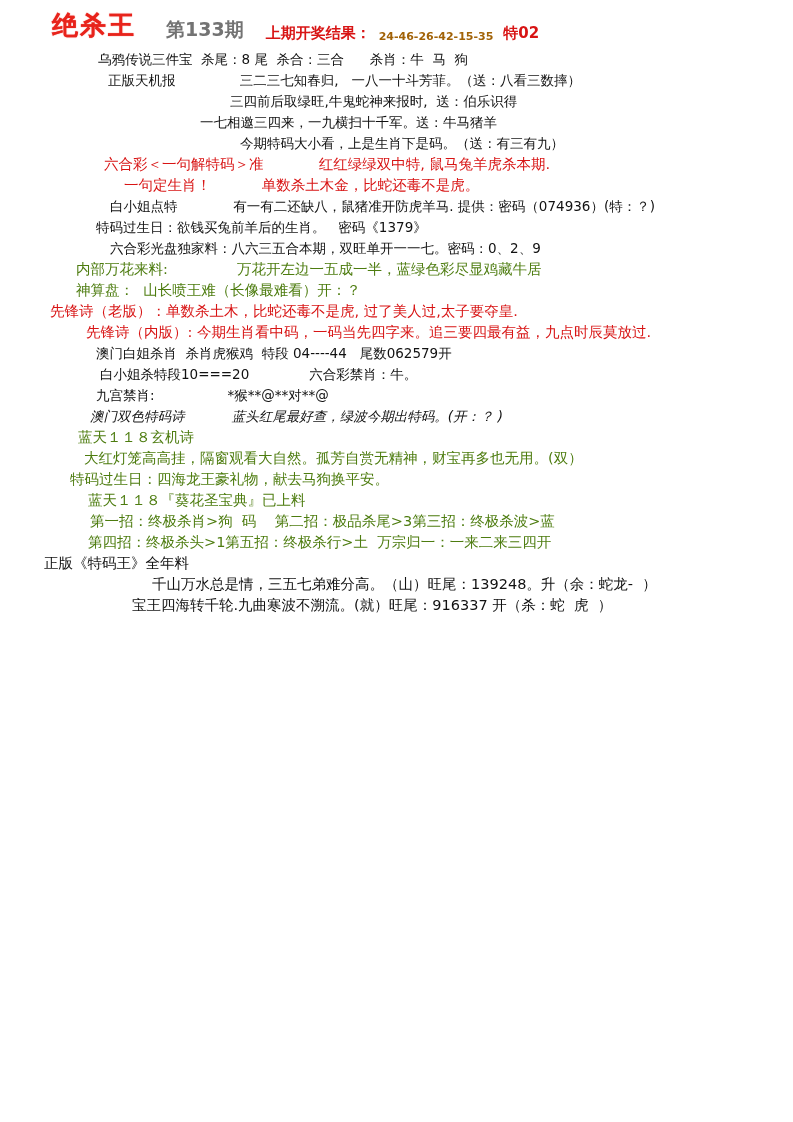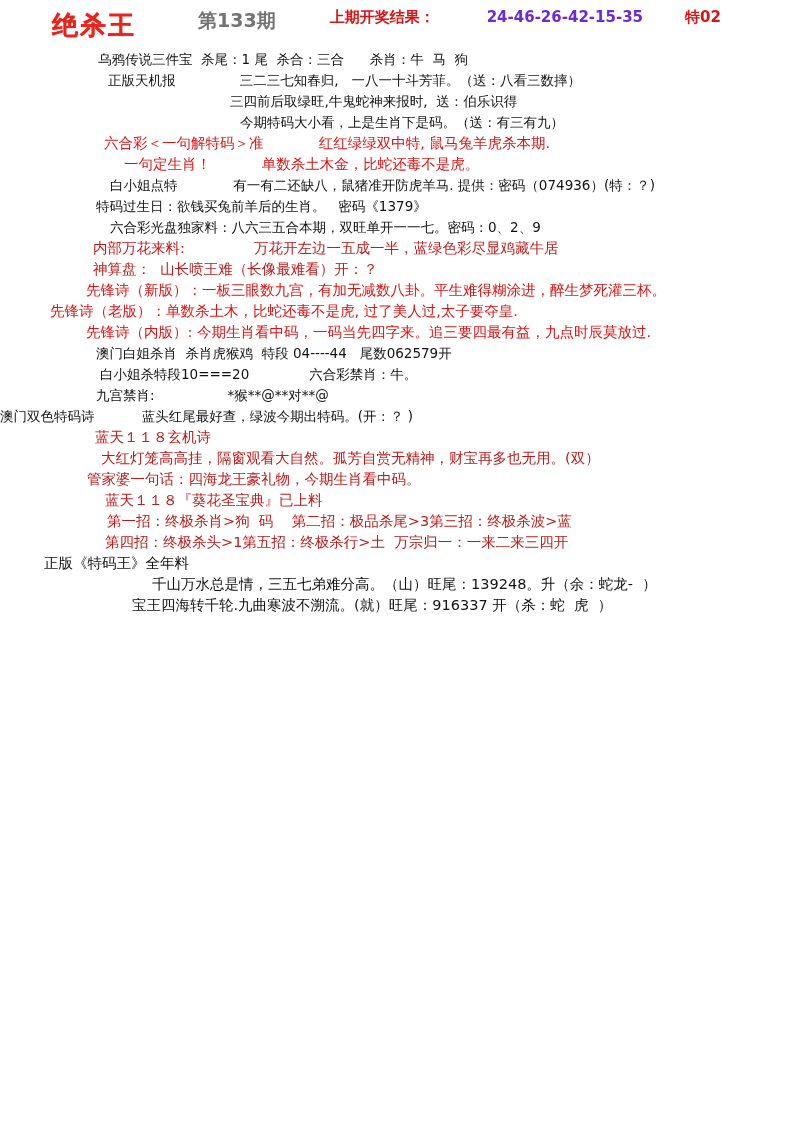--- a/index.html
+++ b/index.html
@@ -15,23 +15,22 @@
     overflow: hidden;
   }
   .page {
     position: relative;
     width: 793px;
     height: 1122px;
   }
   
   .header {
     display: flex;
-    align-items: flex-start;
+    align-items: flex-end;
     padding: 8px 0 2px 0;
-    gap: 32px;
   }
   .brand {
     font-size: 26px;
     font-weight: bold;
     color: #e8231b;
     letter-spacing: 2px;
     margin-left: 52px;
     text-shadow: 0 0 1px #e8231b;
   }
   .issue {
@@ -40,84 +39,84 @@
     color: #737373;
     margin-left: 30px;
   }
   .result-label {
     font-size: 15px;
     font-weight: bold;
     color: #d81414;
     margin-left: 22px;
   }
   .result-nums {
-    font-size: 15px;
+    font-size: 11px;
     font-weight: bold;
-    color: #6d28d9;
-    margin-left: 20px;
+    color: #a16207;
+    margin-left: 8px;
   }
   .result-special {
     font-size: 15px;
     font-weight: bold;
     color: #d81414;
     margin-left: 10px;
   }
 
   
   .content {
     padding: 4px 0 0 0;
     font-size: 13.5px;
     line-height: 21px;
   }
   .line {
     white-space: pre;
     height: 21px;
     overflow: visible;
   }
   .red   { color: #d81414; }
-  .blue  { color: #b91c1c; margin-left: 17px; }
+  .blue  { color: #4d7c0f; }
   .dark  { color: #111111; }
   .s13   { font-size: 13.5px; }
   .s14   { font-size: 14.5px; }
 </style>
 </head>
 <body>
 
 <div class="page">
 
   <div class="header">
     <span class="brand">绝杀王</span>
     <span class="issue">第133期</span>
     <span class="result-label">上期开奖结果：</span>
     <span class="result-nums">24-46-26-42-15-35</span>
     <span class="result-special">特02</span>
   </div>
 
   <div class="content" id="content">
-      <div class="line dark s13" style="padding-left: 98px;">乌鸦传说三件宝  杀尾：1 尾  杀合：三合      杀肖：牛  马  狗</div>
+      <div class="line dark s13" style="padding-left: 98px;">乌鸦传说三件宝  杀尾：8 尾  杀合：三合      杀肖：牛  马  狗</div>
       <div class="line dark s13" style="padding-left: 108px;">正版天机报               三二三七知春归,   一八一十斗芳菲。（送：八看三数摔）</div>
       <div class="line dark s13" style="padding-left: 230px;">三四前后取绿旺,牛鬼蛇神来报时,  送：伯乐识得</div>
+      <div class="line dark s13" style="padding-left: 200px;">一七相邀三四来，一九横扫十千军。送：牛马猪羊</div>
       <div class="line dark s13" style="padding-left: 240px;">今期特码大小看，上是生肖下是码。（送：有三有九）</div>
       <div class="line red s14" style="padding-left: 104px;">六合彩＜一句解特码＞准            红红绿绿双中特, 鼠马兔羊虎杀本期.</div>
       <div class="line red s14" style="padding-left: 124px;">一句定生肖！           单数杀土木金，比蛇还毒不是虎。</div>
       <div class="line dark s13" style="padding-left: 110px;">白小姐点特             有一有二还缺八，鼠猪准开防虎羊马. 提供：密码（074936）(特：？)</div>
       <div class="line dark s13" style="padding-left: 96px;">特码过生日：欲钱买兔前羊后的生肖。   密码《1379》</div>
       <div class="line dark s13" style="padding-left: 110px;">六合彩光盘独家料：八六三五合本期，双旺单开一一七。密码：0、2、9</div>
       <div class="line blue s14" style="padding-left: 76px;">内部万花来料:               万花开左边一五成一半，蓝绿色彩尽显鸡藏牛居</div>
       <div class="line blue s14" style="padding-left: 76px;">神算盘：  山长喷王难（长像最难看）开：？</div>
-      <div class="line red s14" style="padding-left: 86px;">先锋诗（新版）：一板三眼数九宫，有加无减数八卦。平生难得糊涂进，醉生梦死灌三杯。</div>
       <div class="line red s14" style="padding-left: 50px;">先锋诗（老版）：单数杀土木，比蛇还毒不是虎, 过了美人过,太子要夺皇.</div>
       <div class="line red s14" style="padding-left: 86px;">先锋诗（内版）: 今期生肖看中码，一码当先四字来。追三要四最有益，九点时辰莫放过.</div>
       <div class="line dark s13" style="padding-left: 96px;">澳门白姐杀肖  杀肖虎猴鸡  特段 04----44   尾数062579开</div>
       <div class="line dark s13" style="padding-left: 100px;">白小姐杀特段10===20              六合彩禁肖：牛。</div>
       <div class="line dark s13" style="padding-left: 96px;">九宫禁肖:                 *猴**@**对**@</div>
-      <div class="line dark s13" style="">澳门双色特码诗           蓝头红尾最好查，绿波今期出特码。(开：？ )</div>
+      <div class="line dark s13" style="padding-left: 90px; font-style: italic;">澳门双色特码诗           蓝头红尾最好查，绿波今期出特码。(开：？ )</div>
       <div class="line blue s14" style="padding-left: 78px;">蓝天１１８玄机诗</div>
       <div class="line blue s14" style="padding-left: 84px;">大红灯笼高高挂，隔窗观看大自然。孤芳自赏无精神，财宝再多也无用。(双）</div>
-      <div class="line blue s14" style="padding-left: 70px;">管家婆一句话：四海龙王豪礼物，今期生肖看中码。</div>
+      <div class="line blue s14" style="padding-left: 70px;">特码过生日：四海龙王豪礼物，献去马狗换平安。</div>
       <div class="line blue s14" style="padding-left: 88px;">蓝天１１８『葵花圣宝典』已上料</div>
       <div class="line blue s14" style="padding-left: 90px;">第一招：终极杀肖&gt;狗  码    第二招：极品杀尾&gt;3第三招：终极杀波&gt;蓝</div>
       <div class="line blue s14" style="padding-left: 88px;">第四招：终极杀头&gt;1第五招：终极杀行&gt;土  万宗归一：一来二来三四开</div>
       <div class="line dark s14" style="padding-left: 44px;">正版《特码王》全年料</div>
       <div class="line dark s14" style="padding-left: 152px;">千山万水总是情，三五七弟难分高。（山）旺尾：139248。升（余：蛇龙-  ）</div>
       <div class="line dark s14" style="padding-left: 132px;">宝王四海转千轮.九曲寒波不溯流。(就）旺尾：916337 开（杀：蛇  虎  ）</div>
     </div>
 
 </div>
 

